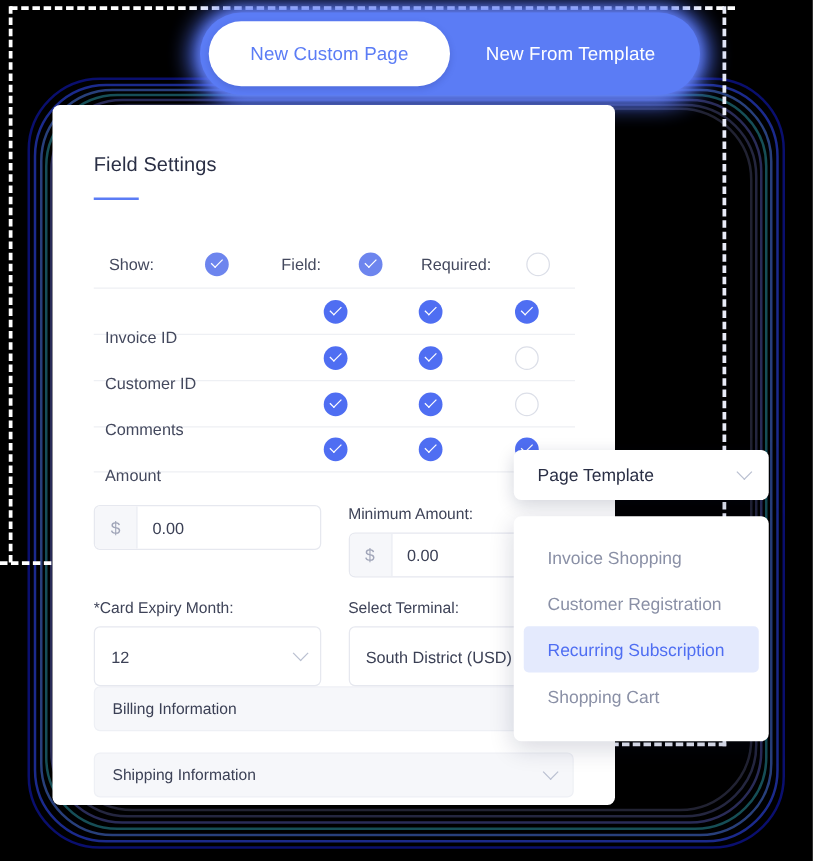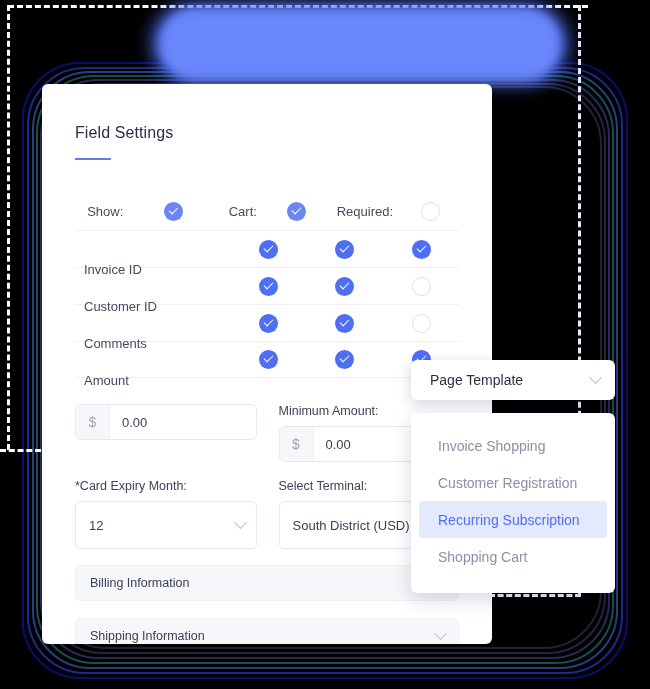--- a/index.html
+++ b/index.html
@@ -272,21 +272,20 @@
     color: #3b4055;
     justify-content: space-between;
   }
   .chev {
     width: 9px; height: 9px;
     border-right: 1.5px solid #b9bfd0;
     border-bottom: 1.5px solid #b9bfd0;
     transform: rotate(45deg) translate(-2px,-2px);
   }
   .accordion {
-    margin-top: 16px;
     height: 36px;
     background: #f6f7fa;
     border: 1px solid #eef0f5;
     border-radius: 5px;
     display: flex;
     align-items: center;
     justify-content: space-between;
     padding: 0 13px 0 14px;
     font-size: 12.5px;
     color: #3b4055;
@@ -348,34 +347,38 @@
   <div class="glow-ring ring-g"></div>
 
   <div class="guide guide-h-top"></div>
   <div class="guide guide-v-left"></div>
   <div class="guide guide-h-left-bottom"></div>
   <div class="guide guide-v-right"></div>
   <div class="guide guide-h-right-bottom"></div>
 
   <div class="pill-glow"></div>
   <div class="pill-glow2"></div>
+  <div class="pill">
+    <button class="pill-btn active">New Custom Page</button>
+    <button class="pill-btn inactive">New From Template</button>
+  </div>
 
   <div class="card">
     <div class="card-inner">
       <div class="card-title">Field Settings</div>
       <div class="title-rule"></div>
 
       <div class="tbl">
 
         <div class="tbl-row">
           <div class="col-head-label hc1">Show:</div>
           <div class="col-check">
             <span class="chk on-soft"></span>
           </div>
-          <div class="col-head-label hc2">Cart:</div>
+          <div class="col-head-label hc2">Field:</div>
           <div class="col-check">
             <span class="chk on-soft"></span>
           </div>
           <div class="col-head-label hc3">Required:</div>
           <div class="col-check">
             <span class="chk off"></span>
           </div>
         </div>
 
         <div class="tbl-row body">

